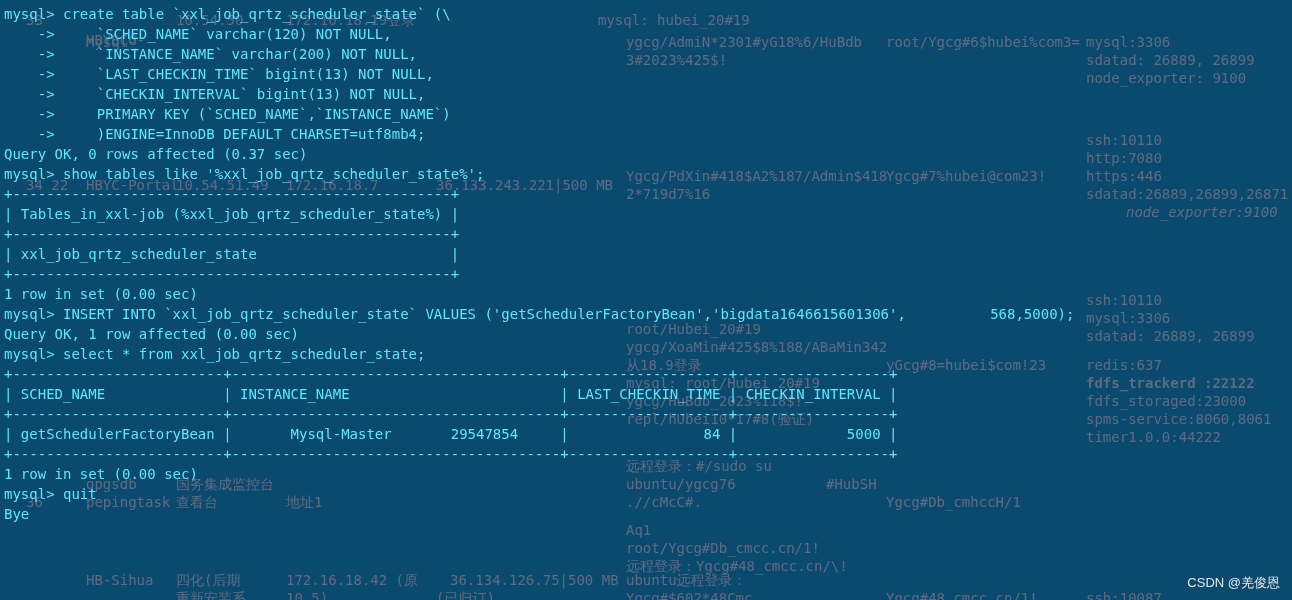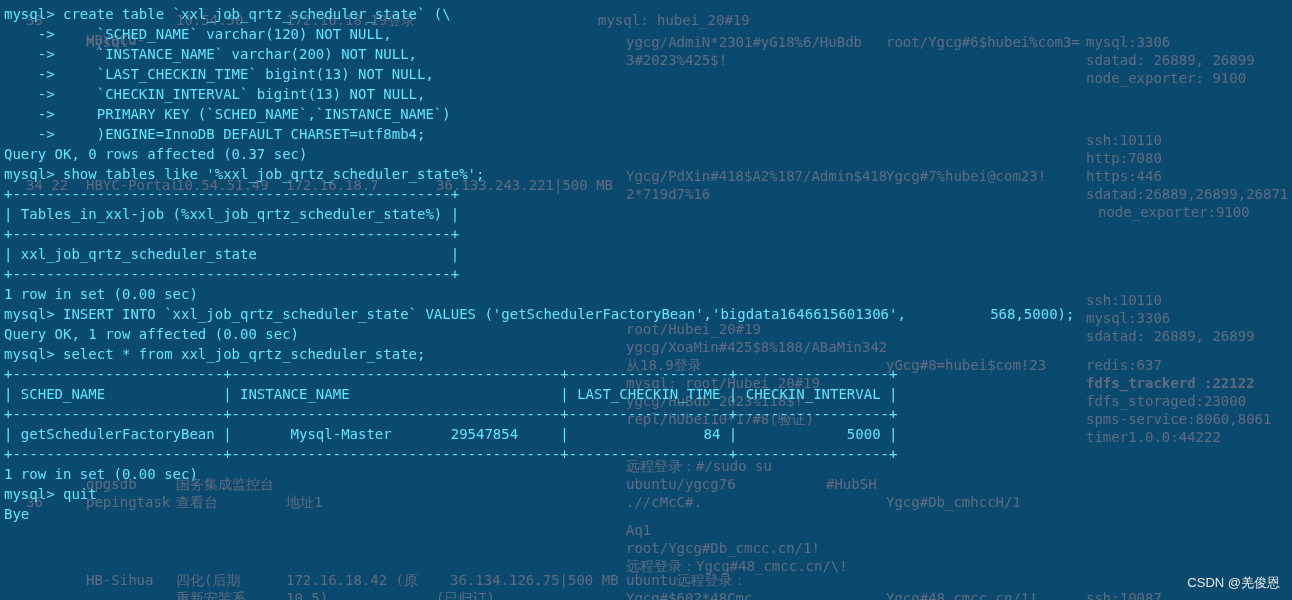--- a/index.html
+++ b/index.html
@@ -91,21 +91,21 @@
       <div class="bg-cell" style="position: absolute; left: 80px;">HBYC-Portal</div>
       <div class="bg-cell" style="position: absolute; left: 170px;">10.54.51.49</div>
       <div class="bg-cell" style="position: absolute; left: 280px;">172.16.18.7</div>
       <div class="bg-cell" style="position: absolute; left: 430px;">36.133.243.221|500 MB</div>
     </div>
     <div class="bg-row" style="top: 184px;">
       <div class="bg-cell" style="position: absolute; left: 620px;">2*719d7%16</div>
       <div class="bg-cell" style="position: absolute; left: 1080px;">sdatad:26889,26899,26871</div>
     </div>
     <div class="bg-row" style="top: 202px;">
-      <div class="bg-cell" style="position: absolute; left: 1092px;">node_exporter:9100</div>
+      <div class="bg-cell" style="position: absolute; left: 1120px; font-style: italic;">node_exporter:9100</div>
     </div>
     <div class="bg-row" style="top: 290px;">
       <div class="bg-cell" style="position: absolute; left: 1080px;">ssh:10110</div>
     </div>
     <div class="bg-row" style="top: 308px;">
       <div class="bg-cell" style="position: absolute; left: 1080px;">mysql:3306</div>
     </div>
     <div class="bg-row" style="top: 319px;">
       <div class="bg-cell" style="position: absolute; left: 620px;">root/Hubei_20#19</div>
     </div>

